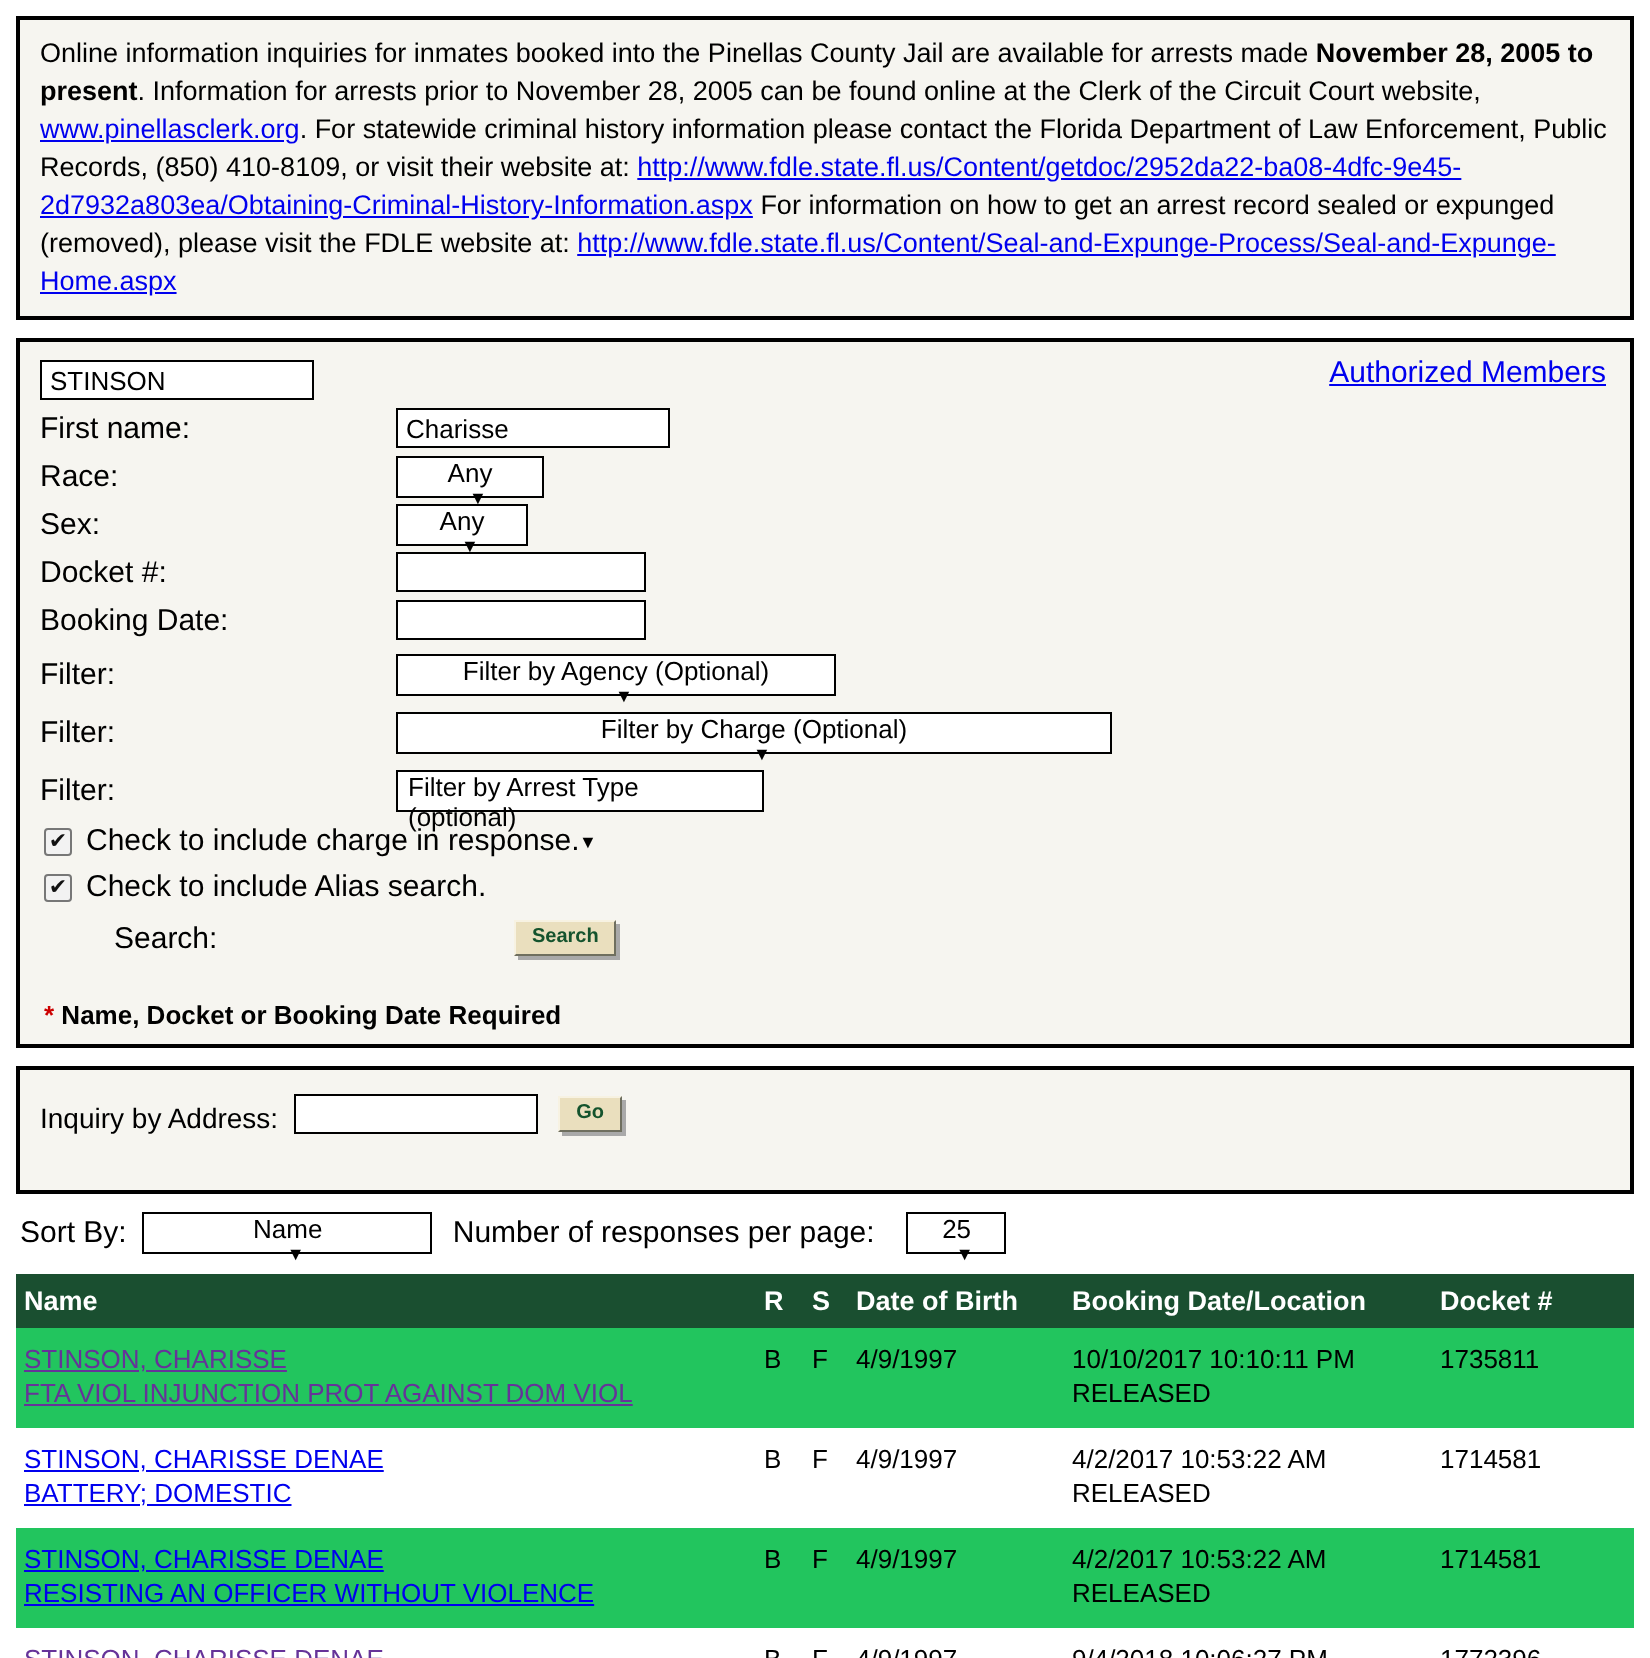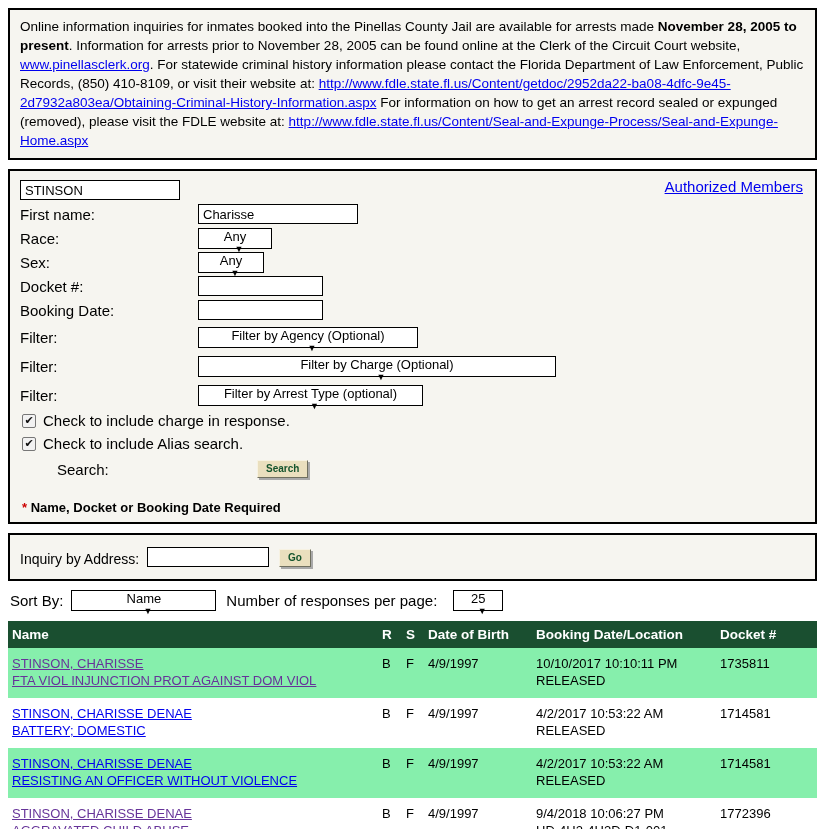--- a/index.html
+++ b/index.html
@@ -20,29 +20,29 @@
   .info-box a, .link-blue { color:#0000EE; text-decoration:underline; cursor:pointer; }
   .bold { font-weight:bold; }
   
   .form-box { position:relative; padding:6px 10px 6px; }
   .frow { display:flex; align-items:center; margin:2px 0; min-height:22px; }
   .flabel { width:178px; font-size:15px; flex:none; }
   .tin {
     border:1px solid #000; background:#fff; height:20px;
     font-family:inherit; font-size:13px; padding:1px 4px;
   }
-  .w160 { width:160px; } .w125 { width:125px; }
+  .w160 { width:137px; } .w125 { width:125px; }
   .sel {
     display:inline-flex; justify-content:space-between; align-items:center;
     border:1px solid #000; background:#fff; height:21px;
     font-size:13px; padding:0 5px; cursor:default;flex-direction:column;
   }
   .sel .arrow { font-size:9px; color:#000; margin-left:8px; flex:none; }
   .sel-race { width:74px; } .sel-sex { width:66px; }
-  .sel-agency { width:220px; } .sel-charge { width:358px; } .sel-arrest { width:225px; }
+  .sel-agency { width:220px; } .sel-charge { width:358px; } .sel-arrest { width:184px; }
   .sel-sort { width:145px; } .sel-pp { width:50px; }
   .auth-link {
     position:absolute; top:7px; right:12px;
     color:#0000EE; text-decoration:underline; font-size:15px; cursor:pointer;
   }
   .cbrow { display:flex; align-items:center; margin:6px 0; font-size:15px; }
   .cb {
     width:14px; height:14px; flex:none; margin:0 7px 0 2px;
     border:1px solid #777; border-radius:2px; background:#f2f2f2;
     display:inline-flex; align-items:center; justify-content:center;
@@ -51,38 +51,38 @@
   .cb::after { content:"✔"; }
   .btn {
     font-family:inherit; font-weight:bold; font-size:10px; color:#14532d;
     background:#EADFBE; padding:2px 8px 3px; cursor:pointer;
     border:1px solid #6f6f5f; border-top-color:#f7f2e2; border-left-color:#f7f2e2;
     box-shadow:2px 2px 0 #a9a9a9;
   }
   .req { font-size:13px; margin:20px 0 1px 2px;font-weight:bold; }
   .req .star { color:#CC0000; }
   
-  .inq-box { display:flex; align-items:flex-end; padding:12px 10px 12px; }
+  .inq-box { display:flex; align-items:center; padding:12px 10px 28px; }
   .inq-label { font-size:14px; padding-top:3px; }
   .inq-box .tin { width:122px; margin:0 10px 0 8px; }
   .inq-note { margin-left:78px; width:400px; font-size:13.5px; line-height:18px; }
   
   .sort-row { display:flex; align-items:center; margin:3px 0 10px 2px; font-size:15px; }
   .sort-row .sel { margin:0 10px 0 8px; }
   .sort-row .pp-label { margin-right:8px; }
   
   table.results { width:809px; border-collapse:collapse; table-layout:fixed; }
   table.results th {
     background:#1A4F30; color:#fff; font-size:13.5px; font-weight:bold;
     text-align:left; padding:6px 4px; white-space:nowrap;
   }
   table.results td {
     font-size:13px; padding:7px 4px 9px; vertical-align:top; line-height:17px;
   }
-  tr.alt td { background:#86efac; }
+  tr.alt td { background:#22c55e; }
   td.name-cell a { display:inline-block; text-decoration:underline; cursor:pointer; }
   tr.unvisited td.name-cell a { color:#0000EE; }
   tr.visited  td.name-cell a { color:#663399; }
   .col-name{width:370px}.col-r{width:24px}.col-s{width:22px}
   .col-dob{width:108px}.col-book{width:184px}.col-docket{width:101px}
 </style>
 </head>
 <body>
 
 <div class="box info-box">

